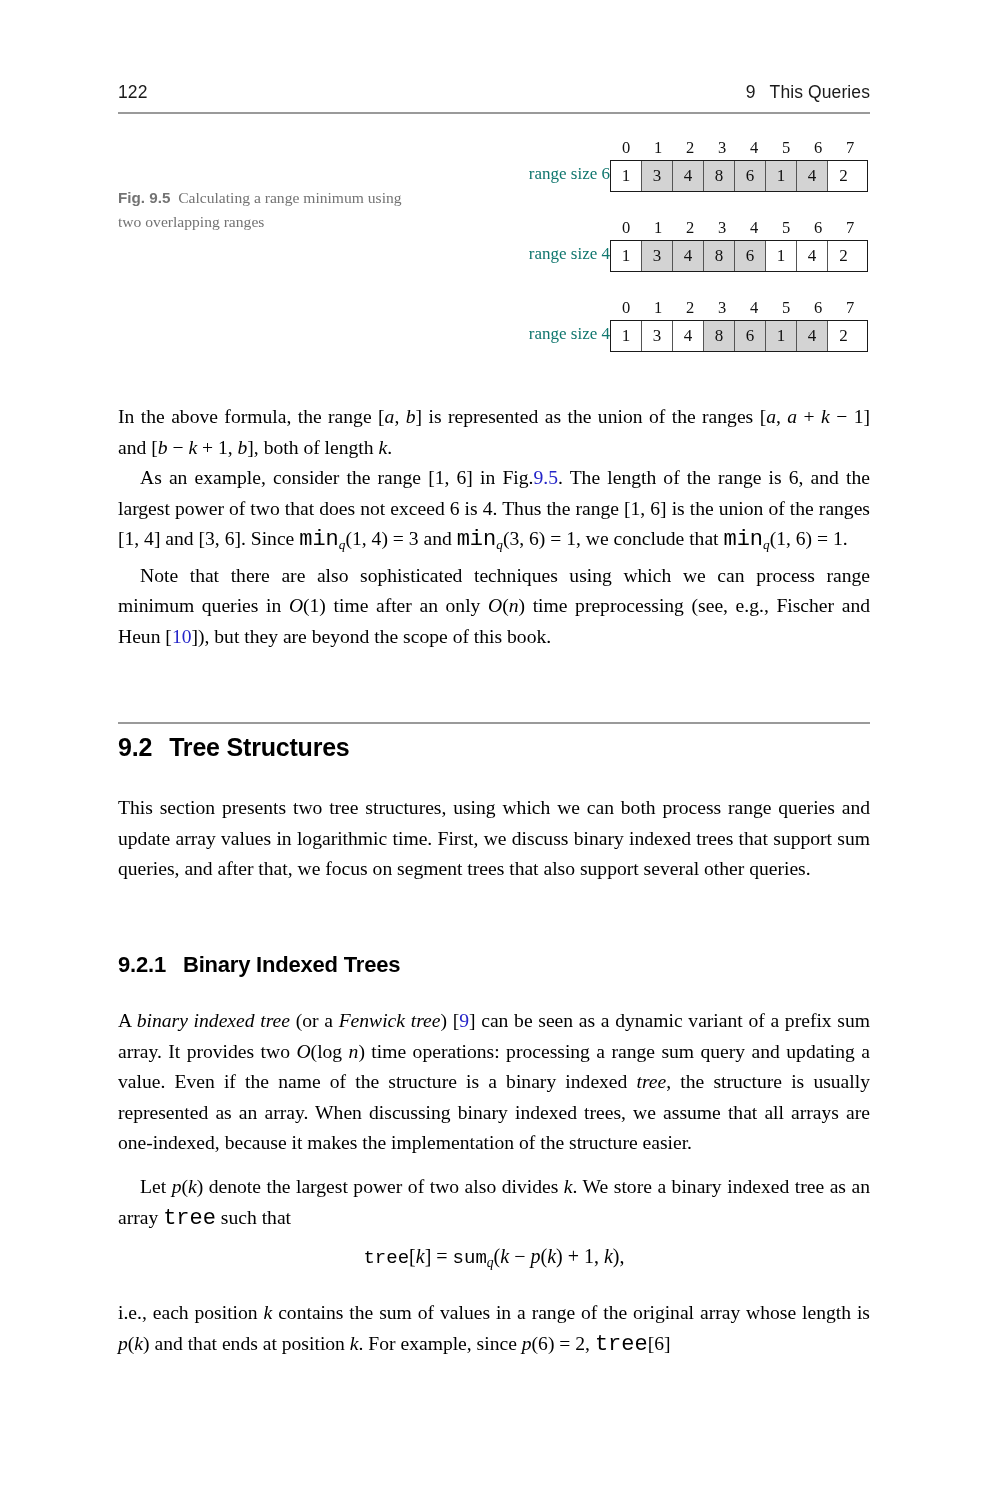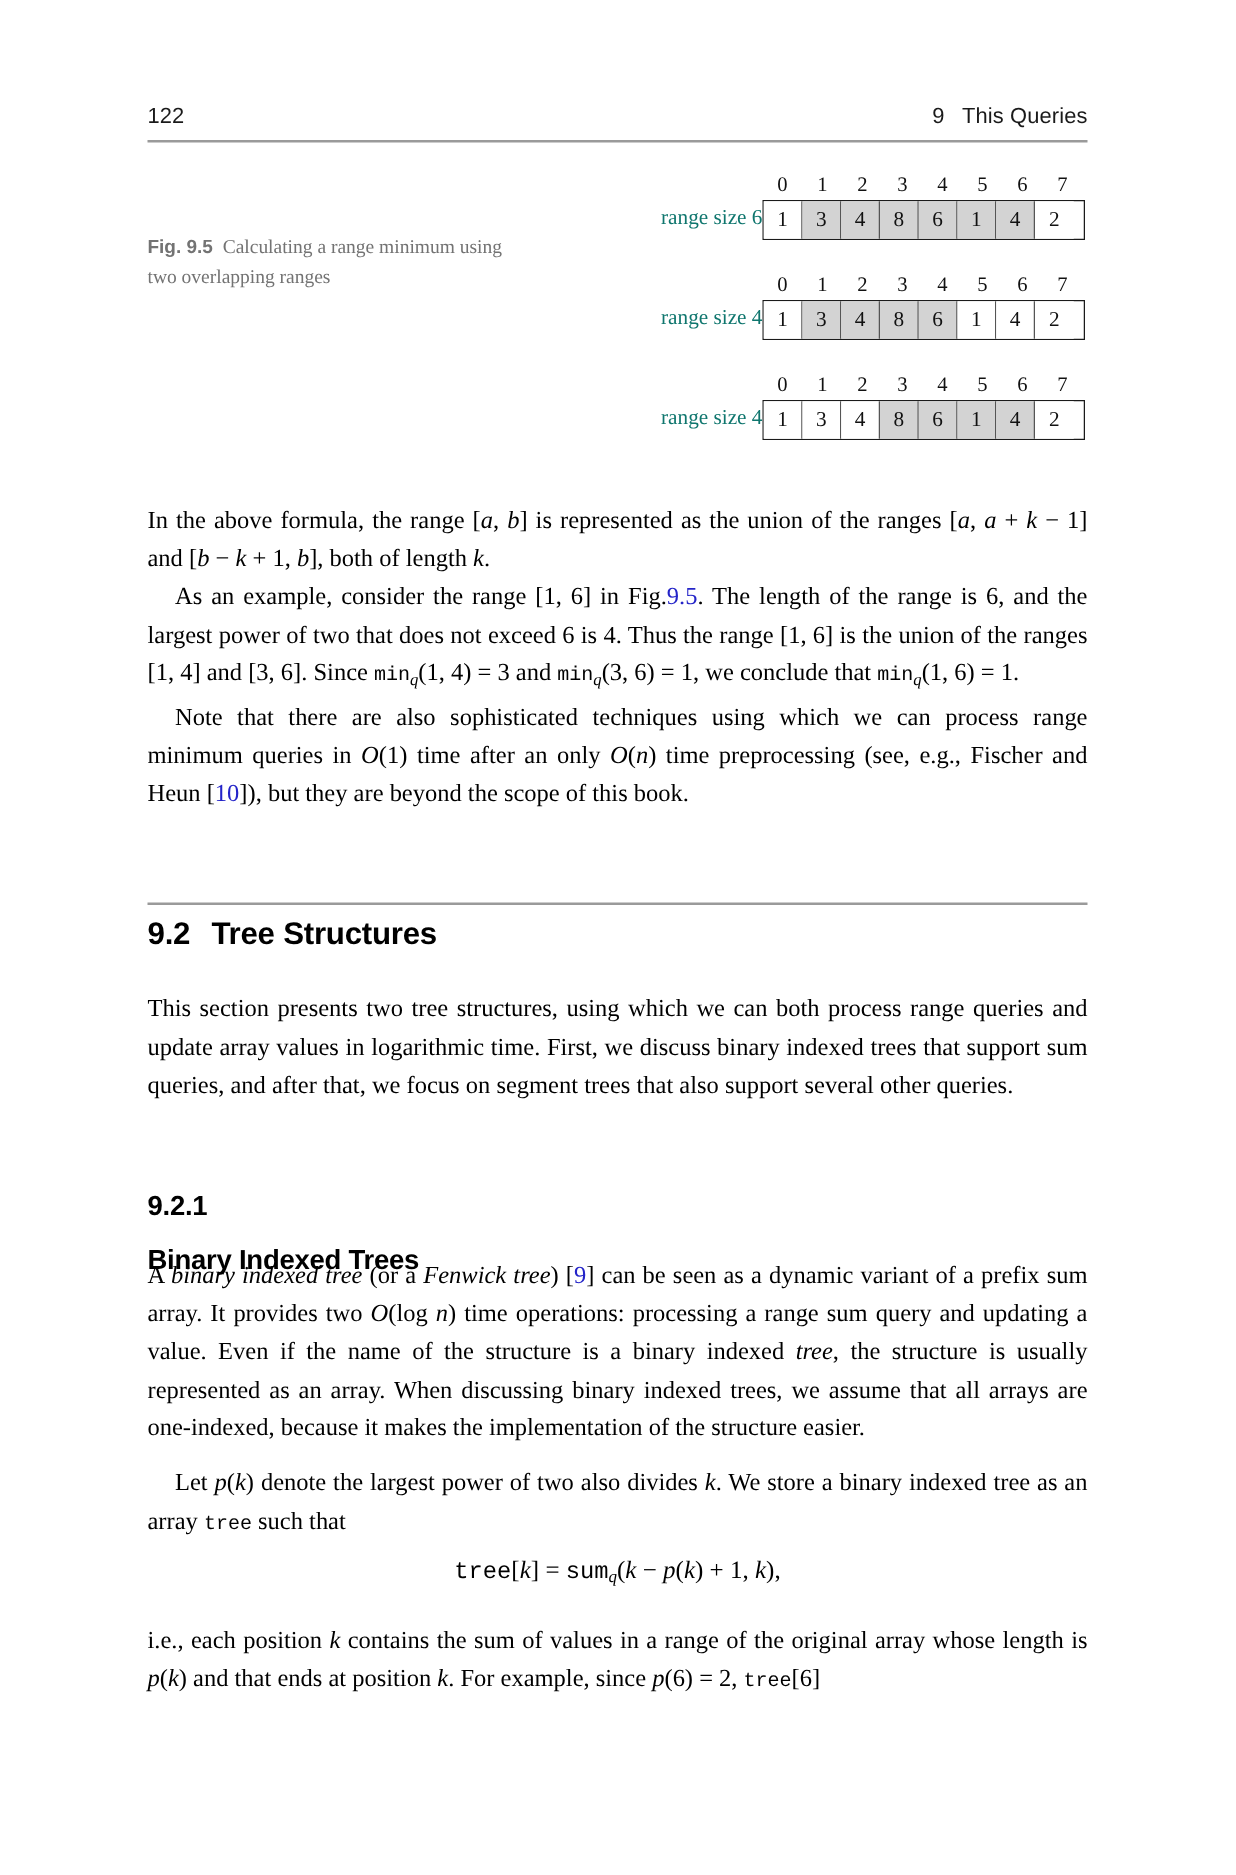--- a/index.html
+++ b/index.html
@@ -136,21 +136,21 @@
     font-size: 19.6px;
     line-height: 30.6px;
     text-align: justify;
     text-justify: inter-word;
     color: #000;
     font-family: "Liberation Serif", serif;
   }
   p.indent { text-indent: 22px; }
   .mono {
     font-family: "Liberation Mono", monospace;
-    font-size: 16px;
+    font-size: 22px;
   }
   .it { font-style: italic; }
   .link { color: #2424c8; }
   .mathvar { font-style: italic; }
   .sub {
     font-size: 0.68em;
     vertical-align: -0.28em;
     font-style: italic;
     font-family: "Liberation Serif", serif;
   }
@@ -183,21 +183,20 @@
     left: 118px;
     top: 952px;
     margin: 0;
     font-family: "Liberation Sans", sans-serif;
     font-weight: bold;
     font-size: 22px;
     letter-spacing: -0.2px;
     color: #000;
     display: flex;
     gap: 17px;
-    flex-direction: column;
   }
 
   .block-2 { position: absolute; left: 118px; top: 793px; width: 752px; }
   .block-3 { position: absolute; left: 118px; top: 1006px; width: 752px; }
   .block-4 { position: absolute; left: 118px; top: 1172px; width: 752px; }
   .block-5 { position: absolute; left: 118px; top: 1298px; width: 752px; }
 
   .equation {
     position: absolute;
     left: 118px;

